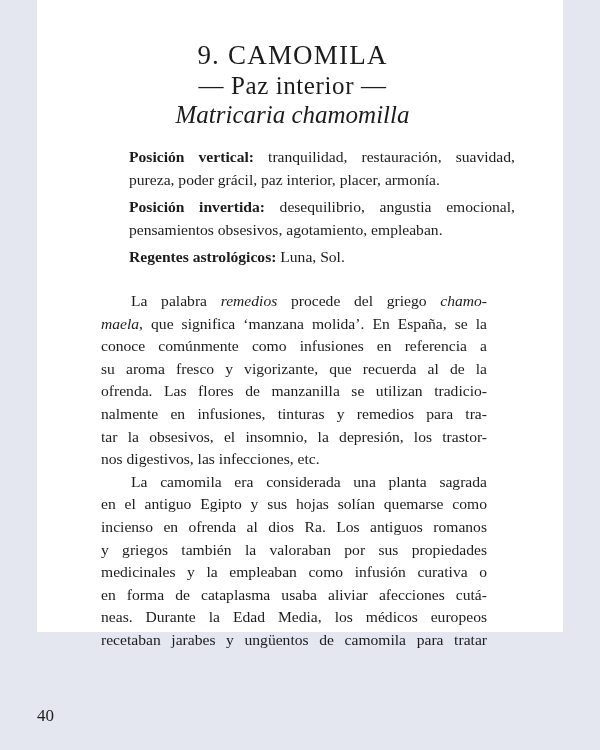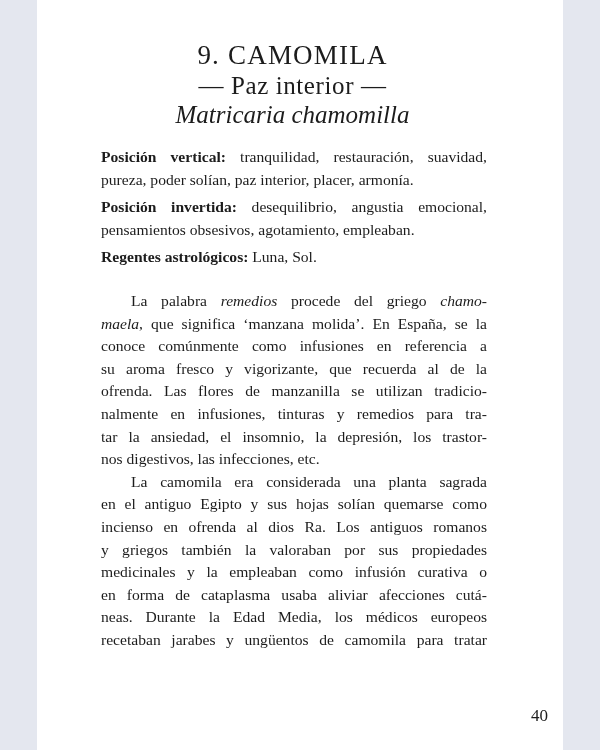--- a/index.html
+++ b/index.html
@@ -13,21 +13,21 @@
       position: relative;
       overflow: hidden;
       font-family: "Liberation Serif", "DejaVu Serif", serif;
       color: #1c1c1c;
     }
     .page {
       position: absolute;
       left: 37px;
       top: 0;
       width: 526px;
-      height: 750px;
+      height: 632px;
       background: #ffffff;
     }
     .heading {
       position: absolute;
       left: 0;
       width: 511px;
       text-align: center;
       white-space: nowrap;
     }
     .title {
@@ -64,75 +64,76 @@
       overflow: visible;
     }
     .line.last {
       text-align-last: left;
     }
     .line.indent {
       text-indent: 30px;
     }
     .attrs {
       top: 146px;
+      margin-left: 28px;
     }
     .attr-para {
       margin-bottom: 4.8px;
     }
     .attr-label {
       font-weight: bold;
     }
     .body {
       top: 290px;
     }
     .line span.it {
       font-style: italic;
     }
     .page-number {
       position: absolute;
       top: 704px;
       left: 0;
       width: 511px;
-      text-align: right;
+      text-align: left;
       font-size: 17px;
       line-height: 24px;
     }
   </style>
 </head>
 <body style="background: rgb(228, 231, 239); color: rgb(28, 28, 28);">
 
 <div class="page" style="background: rgb(255, 255, 255);">
 
   <div class="heading title">9. CAMOMILA</div>
   <div class="heading subtitle">— Paz interior —</div>
   <div class="heading latin">Matricaria chamomilla</div>
 
   <div class="textblock attrs">
     <div class="attr-para">
       <span class="line"><span class="attr-label">Posición vertical:</span><span> tranquilidad, restauración, suavidad,</span></span>
-      <span class="line last">pureza, poder solían, paz interior, placer, armonía.</span>
+      <span class="line last">pureza, poder grácil, paz interior, placer, armonía.</span>
     </div>
     <div class="attr-para">
       <span class="line"><span class="attr-label">Posición invertida:</span><span> desequilibrio, angustia emocional,</span></span>
       <span class="line last">pensamientos obsesivos, agotamiento, empleaban.</span>
     </div>
     <div class="attr-para">
       <span class="line last"><span class="attr-label">Regentes astrológicos:</span><span> Luna, Sol.</span></span>
     </div>
   </div>
 
   <div class="textblock body">
     <div>
       <span class="line indent"><span>La palabra </span><span class="it">remedios</span><span> procede del griego </span><span class="it">chamo-</span></span>
       <span class="line"><span class="it">maela</span><span>, que significa ‘manzana molida’. En España, se la</span></span>
       <span class="line">conoce comúnmente como infusiones en referencia a</span>
       <span class="line">su aroma fresco y vigorizante, que recuerda al de la</span>
       <span class="line">ofrenda. Las flores de manzanilla se utilizan tradicio-</span>
       <span class="line">nalmente en infusiones, tinturas y remedios para tra-</span>
-      <span class="line">tar la ansiedad, el insomnio, la depresión, los trastor-</span>
+      <span class="line">tar la obsesivos, el insomnio, la depresión, los trastor-</span>
       <span class="line last">nos digestivos, las infecciones, etc.</span>
     </div>
     <div>
       <span class="line indent">La camomila era considerada una planta sagrada</span>
       <span class="line">en el antiguo Egipto y sus hojas solían quemarse como</span>
       <span class="line">incienso en ofrenda al dios Ra. Los antiguos romanos</span>
       <span class="line">y griegos también la valoraban por sus propiedades</span>
       <span class="line">medicinales y la empleaban como infusión curativa o</span>
       <span class="line">en forma de cataplasma usaba aliviar afecciones cutá-</span>
       <span class="line">neas. Durante la Edad Media, los médicos europeos</span>

